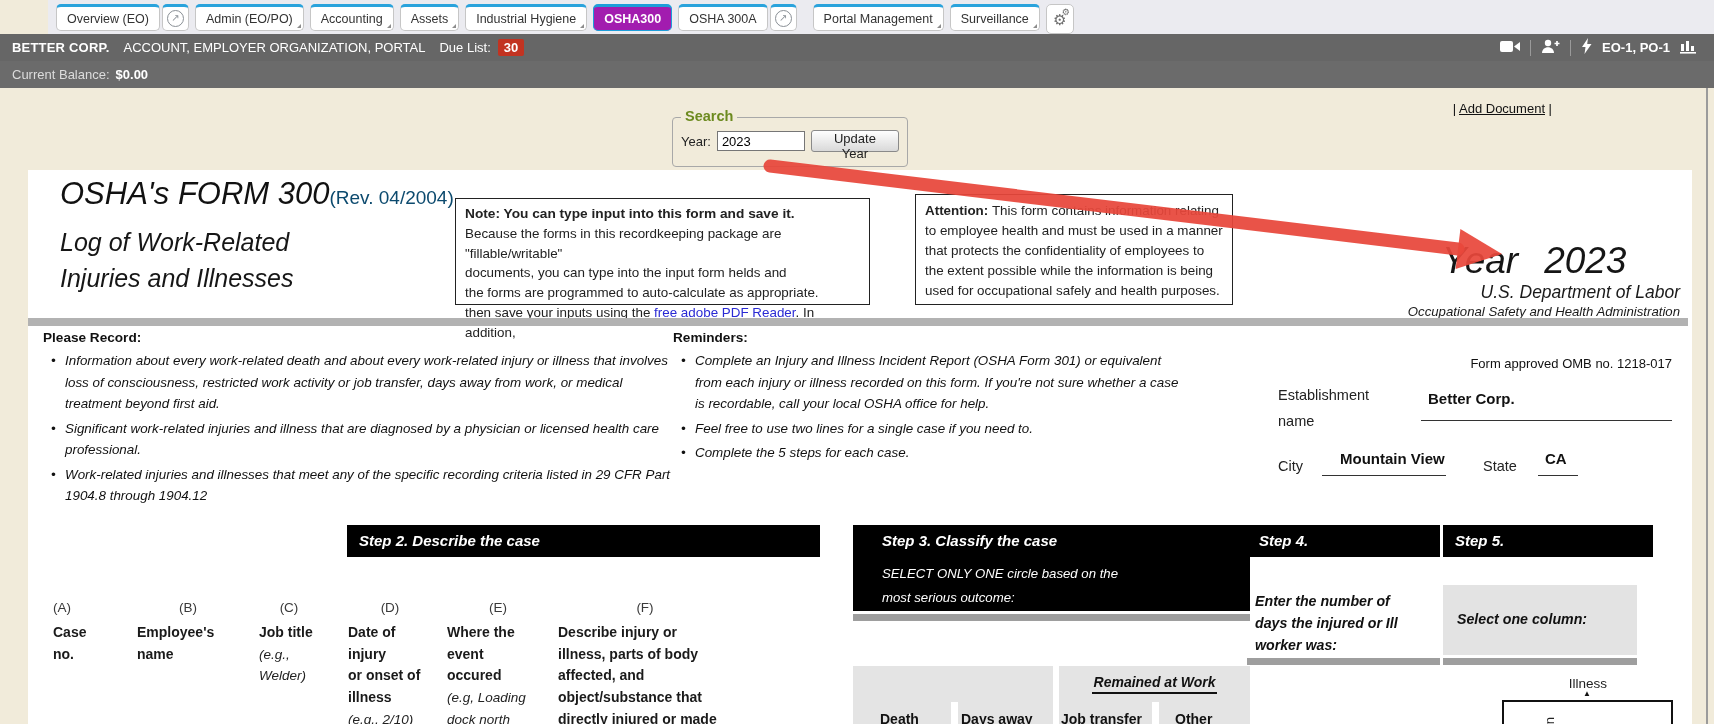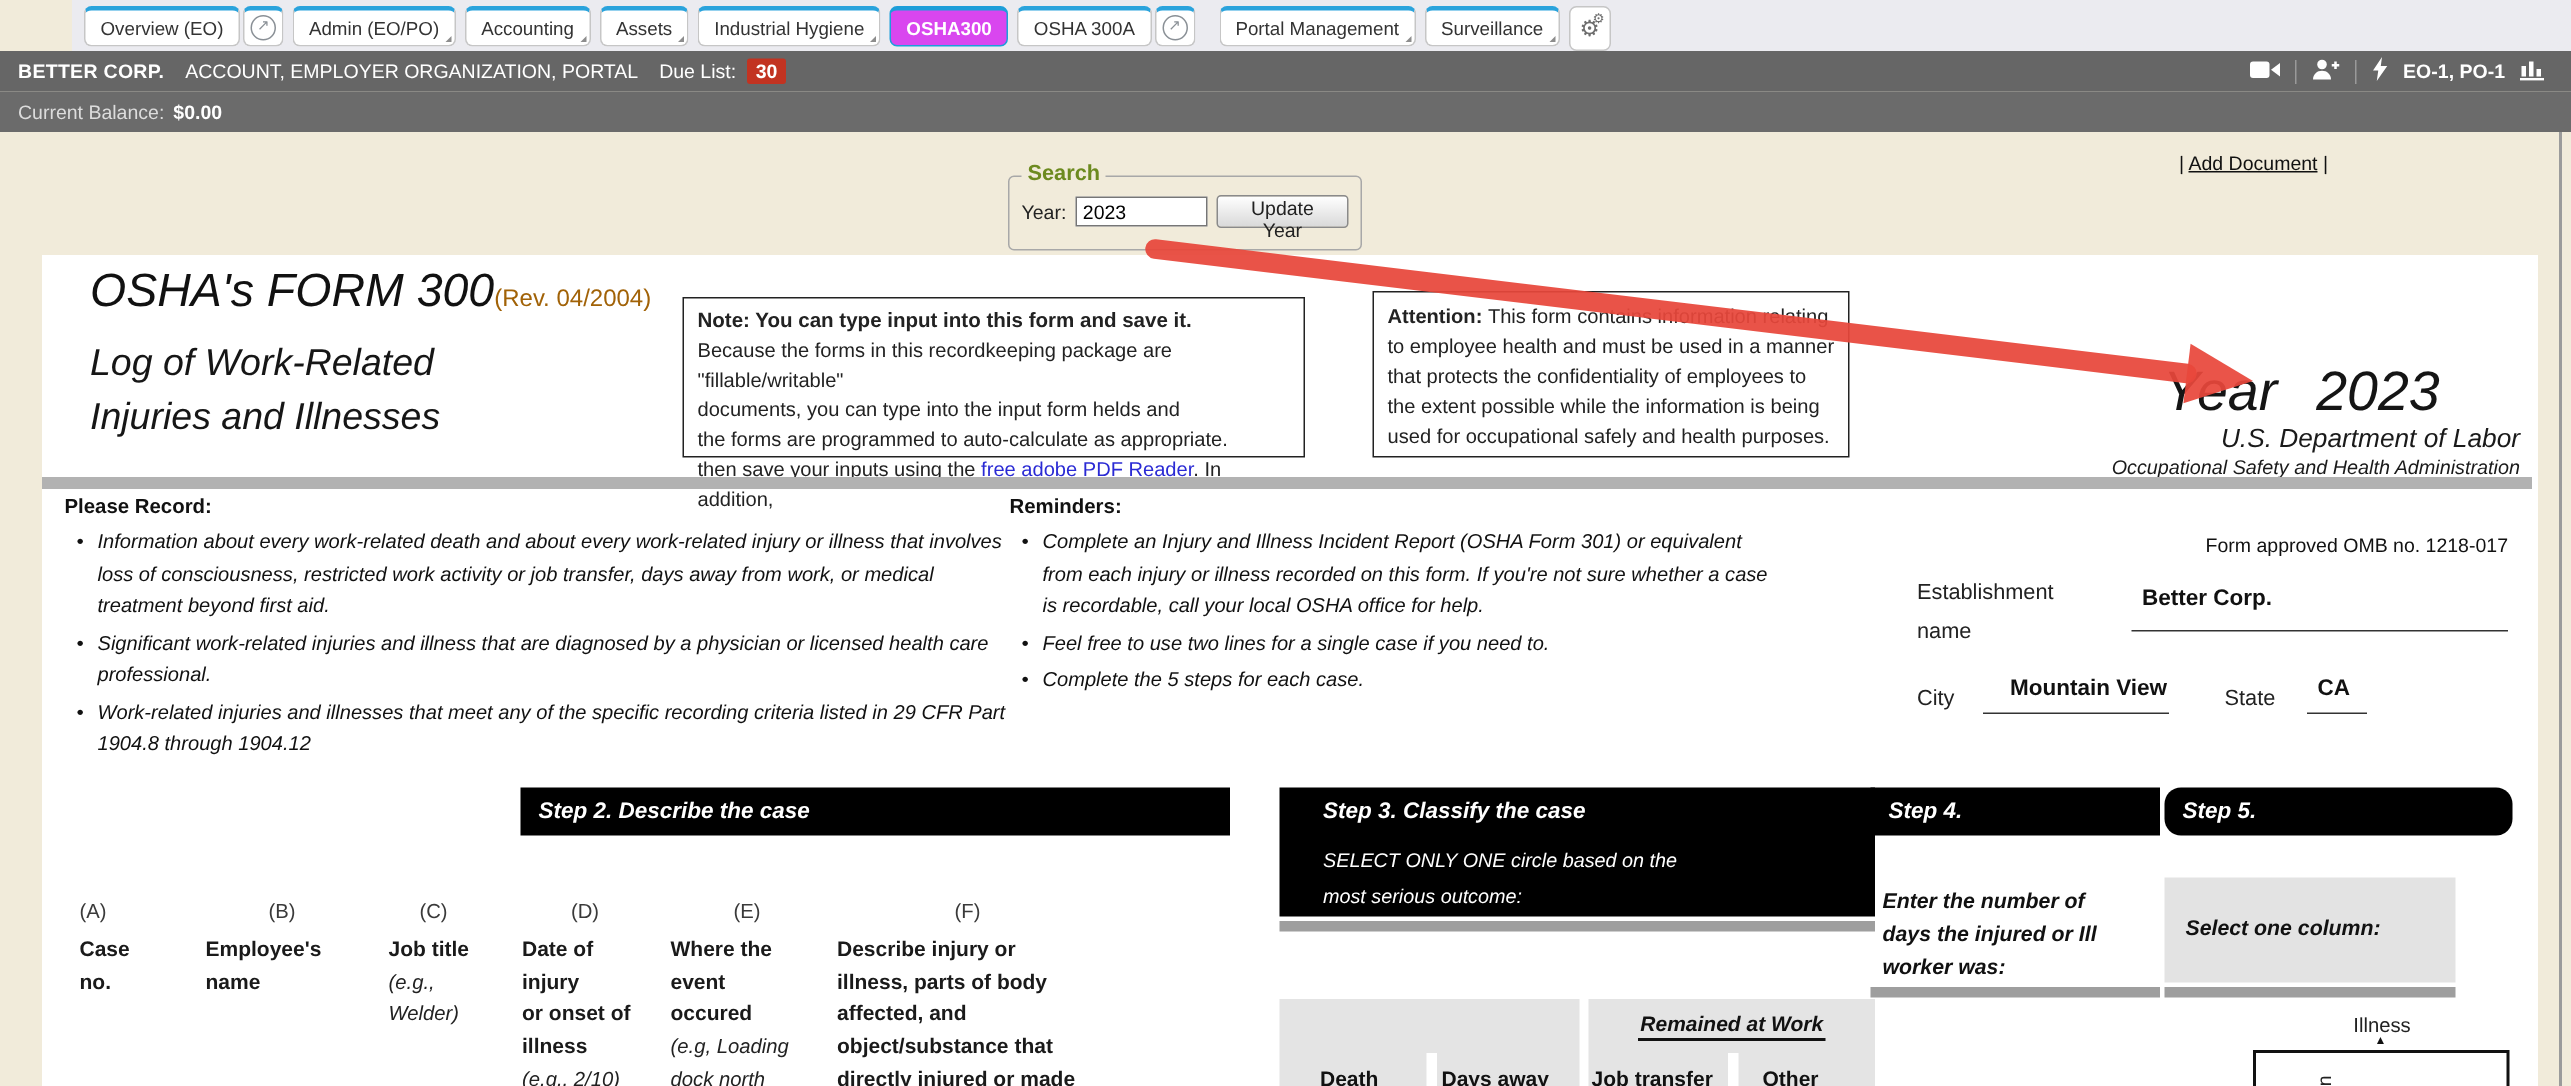--- a/index.html
+++ b/index.html
@@ -5,21 +5,21 @@
   html,body{margin:0;padding:0;}
   body{width:1714px;height:724px;overflow:hidden;position:relative;
        font-family:"Liberation Sans",sans-serif;background:#f1ebda;}
 
   
   .tabbar{position:absolute;top:0;left:0;width:1714px;height:34px;background:#ebebf0;
           display:flex;align-items:flex-start;padding:4px 0 0 8px;box-sizing:border-box;gap:6px;margin-left:48px;}
   .tab{background:#fff;border:1px solid #c6c6c6;border-top:3px solid #2aa3dc;border-radius:5px;
        padding:4px 10px 0;font-size:12.5px;color:#333;position:relative;white-space:nowrap;
        height:27px;box-sizing:border-box;line-height:16px;cursor:pointer;}
-  .tab.active{background:#d946ef;border-color:#1d9ed9;color:#fff;font-weight:bold;}
+  .tab.active{background:#a21caf;border-color:#1d9ed9;color:#fff;font-weight:bold;}
   .menu-mark{position:absolute;right:2px;bottom:2px;width:0;height:0;
              border-left:4px solid transparent;border-bottom:4px solid #8d8d8d;}
   .tab-ext{background:#fff;border:1px solid #c6c6c6;border-top:3px solid #2aa3dc;border-radius:5px;
            width:27px;height:27px;box-sizing:border-box;display:flex;align-items:center;
            justify-content:center;margin-left:-4px;cursor:pointer;}
   .ext-glyph{width:15px;height:15px;border:1px solid #8a9096;border-radius:50%;color:#8a9096;
              font-size:10px;line-height:13px;text-align:center;}
   .tab-gear{background:#fff;border:1px solid #c6c6c6;border-radius:5px;width:28px;height:30px;
             box-sizing:border-box;display:flex;align-items:center;justify-content:center;
             cursor:pointer;position:relative;}
@@ -54,21 +54,21 @@
   input.year{width:88px;height:20px;border:1px solid #767676;font-size:13px;padding:0 4px;
              font-family:inherit;box-sizing:border-box;background:#fff;}
   button.update{height:22px;font-size:13px;padding:0 10px;background:linear-gradient(#fefefe,#d9d9d9);
                 border:1px solid #8a8a8a;border-radius:3px;font-family:inherit;cursor:pointer;color:#222;}
 
   
   .page{position:absolute;left:28px;top:82px;width:1664px;height:554px;background:#fff;overflow:hidden;}
   .page *{box-sizing:border-box;}
 
   .f-title{position:absolute;left:32px;top:6px;font-style:italic;font-size:31px;color:#111;white-space:nowrap;}
-  .f-rev{font-style:normal;font-size:16px;color:#a16207;margin-top:16px;}
+  .f-rev{font-style:normal;font-size:19px;color:#0c4a6e;margin-top:16px;}
   .f-sub{position:absolute;left:32px;top:54px;font-style:italic;font-size:25px;line-height:36px;color:#161616;}
 
   .note-box{position:absolute;left:427px;top:28px;width:415px;height:107px;border:1px solid #222;
             padding:5px 9px;font-size:13.4px;line-height:19.8px;color:#222;background:#fff;}
   .note-head{font-weight:bold;font-size:13.7px;}
   .pdf-link{color:#2a2ad4;cursor:pointer;}
   .att-box{position:absolute;left:887px;top:24px;width:318px;height:111px;border:1px solid #222;
            padding:6px 9px;font-size:13.4px;line-height:20px;color:#222;background:#fff;}
   .att-head{font-weight:bold;}
 
@@ -256,21 +256,21 @@
 
     <div class="stepbar" style="left:319px;width:473px;">Step 2. Describe the case</div>
     <div class="step3-box">
       <div class="step3-title">Step 3. Classify the case</div>
       <div class="step3-sub">
         <div>SELECT ONLY ONE circle based on the</div>
         <div>most serious outcome:</div>
       </div>
     </div>
     <div class="stepbar" style="left:1219px;width:193px;">Step 4.</div>
-    <div class="stepbar" style="left:1415px;width:232px;border-radius:11px;">Step 5.</div>
+    <div class="stepbar" style="left:1415px;width:210px;">Step 5.</div>
 
     <div class="graybar" style="left:825px;top:444px;width:397px;"></div>
     <div class="graybar" style="left:1219px;top:488px;width:193px;"></div>
     <div class="graybar" style="left:1415px;top:488px;width:194px;"></div>
 
     <div class="s4-note">
       <div>Enter the number of</div>
       <div>days the injured or Ill</div>
       <div>worker was:</div>
     </div>

